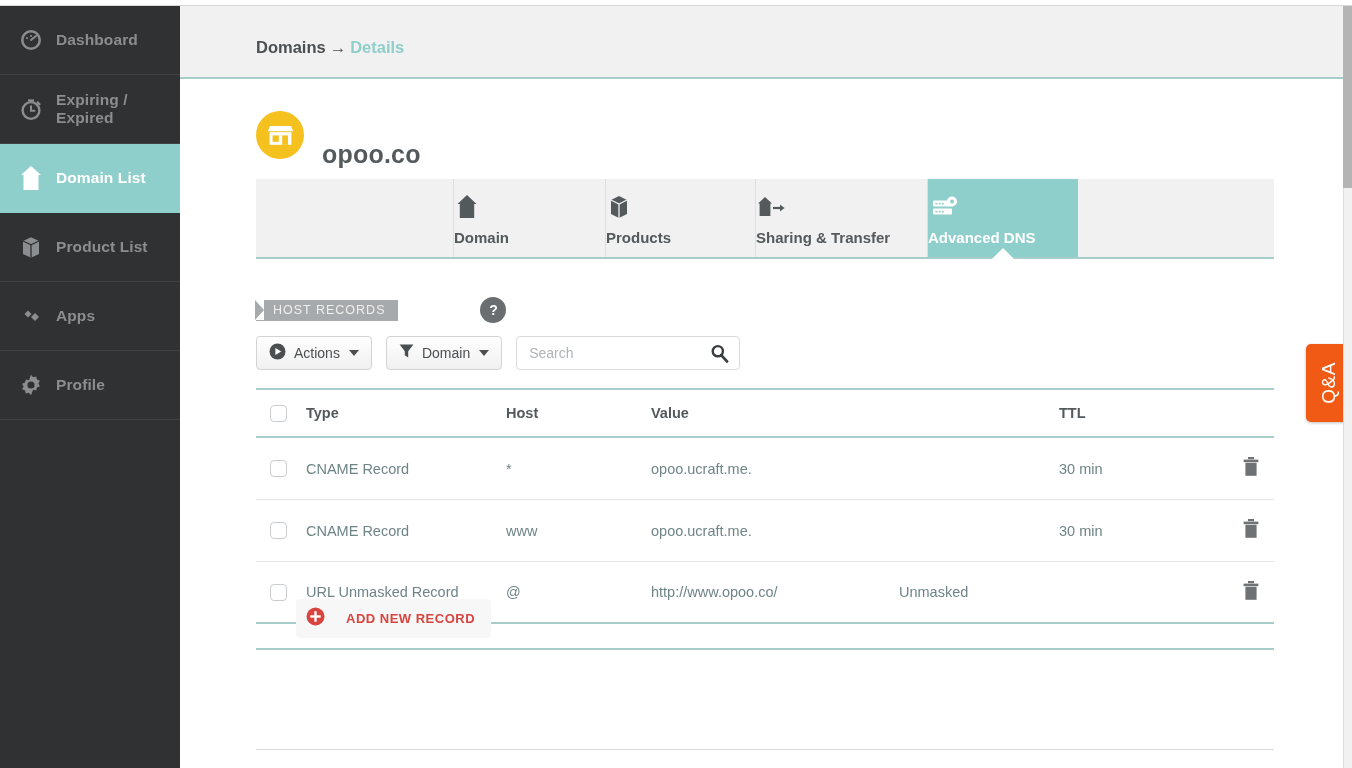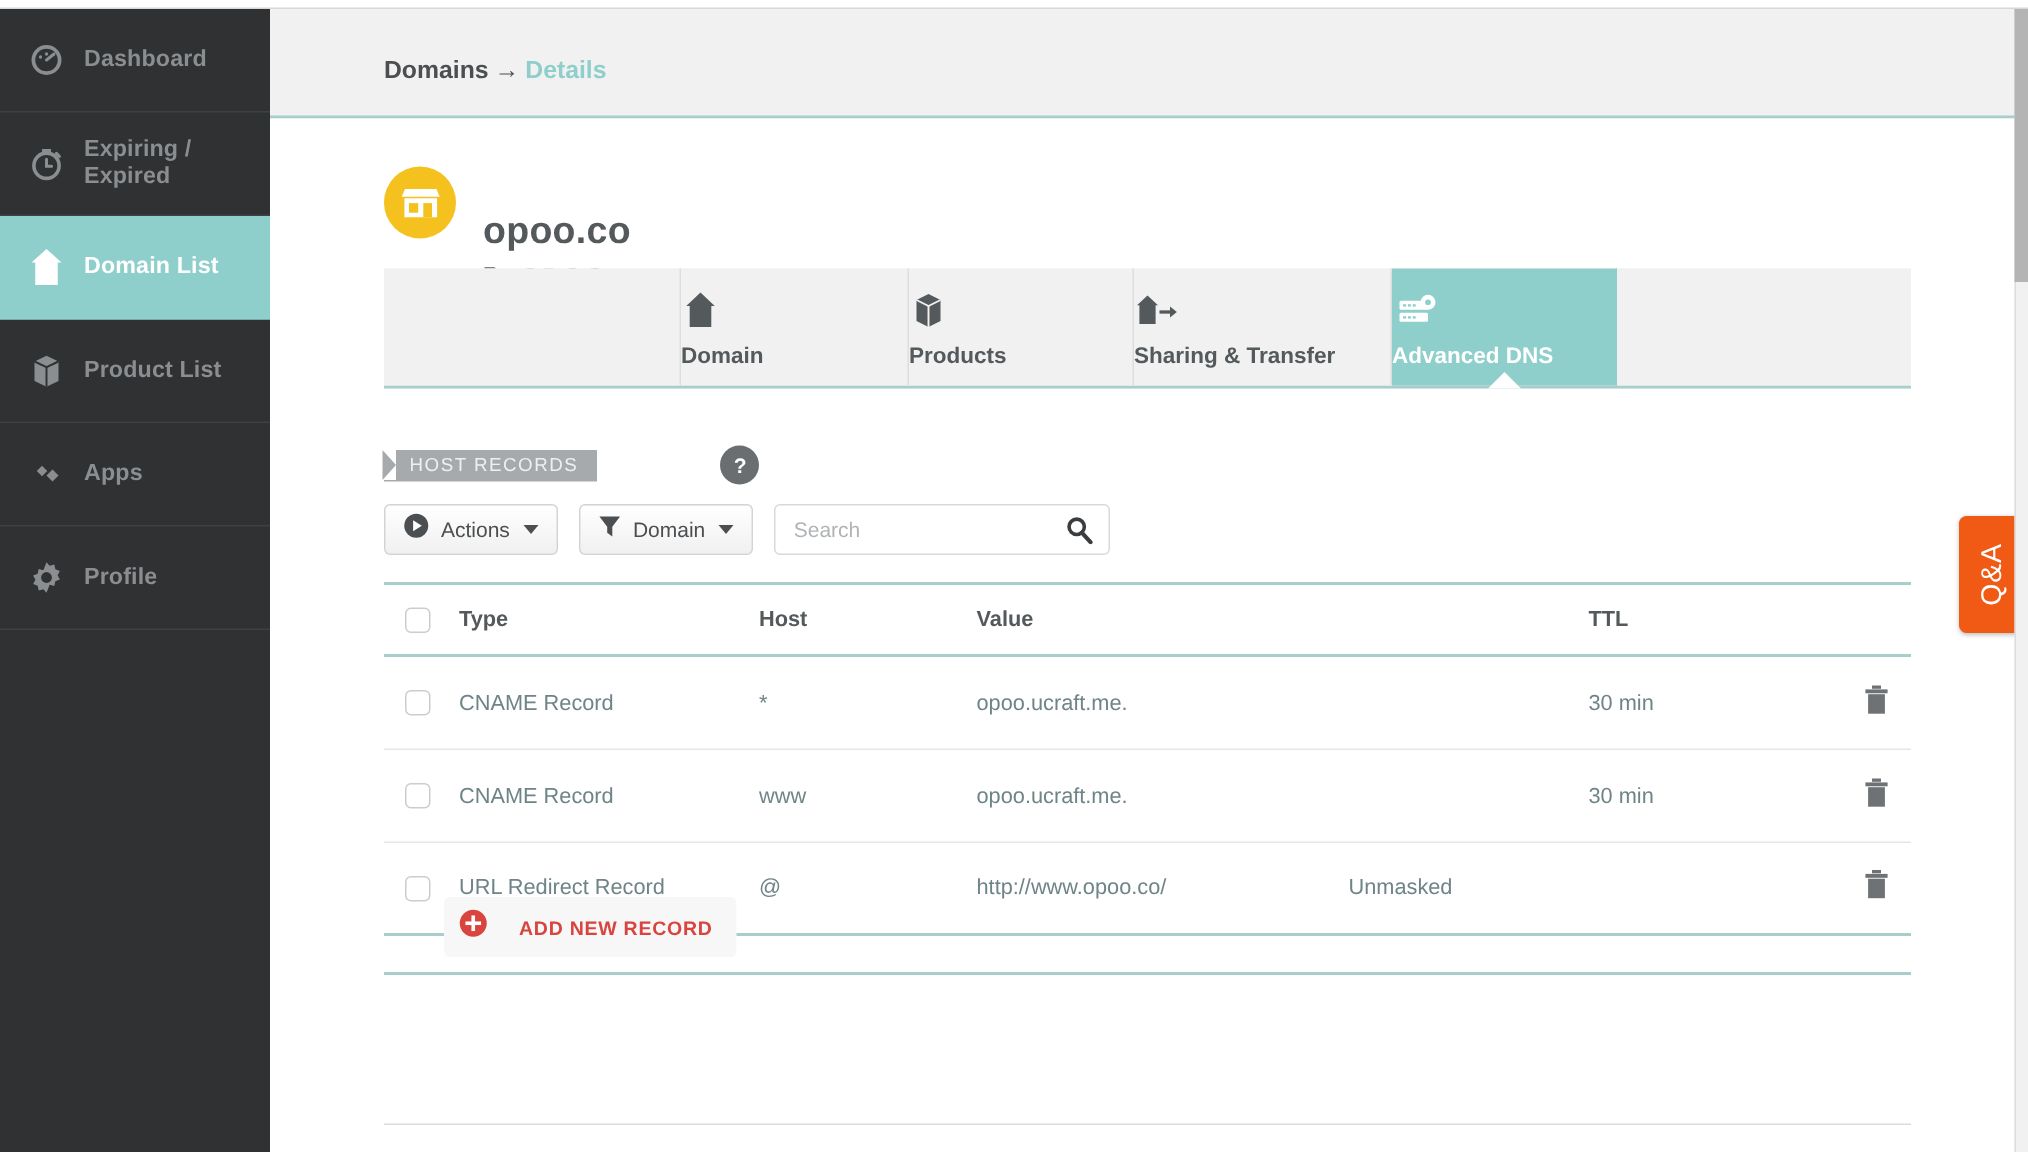--- a/index.html
+++ b/index.html
@@ -638,21 +638,21 @@
               <rect x="3.4" y="6.8" width="11.2" height="13" fill="#6f7274"></rect>
             </svg>
         </span>
       </div>
     </div>
 
     <div class="rrow row-rec last" id="table-body-end">
       <div class="c-check">
         <span class="cbox"></span>
       </div>
-      <div class="c-type td">URL Redirect Record</div>
+      <div class="c-type td">URL Unmasked Record</div>
       <div class="c-host td">@</div>
       <div class="c-value td">http://www.opoo.co/</div>
       <div class="c-extra td">Unmasked</div>
       <div class="c-ttl td"></div>
       <div class="c-del">
         <span class="del-btn">
           <svg width="18" height="21" viewBox="0 0 18 21">
               <rect x="6" y="1" width="6" height="2.2" fill="#6f7274"></rect>
               <rect x="1.6" y="3.6" width="14.8" height="2.6" fill="#6f7274"></rect>
               <rect x="3.4" y="6.8" width="11.2" height="13" fill="#6f7274"></rect>

